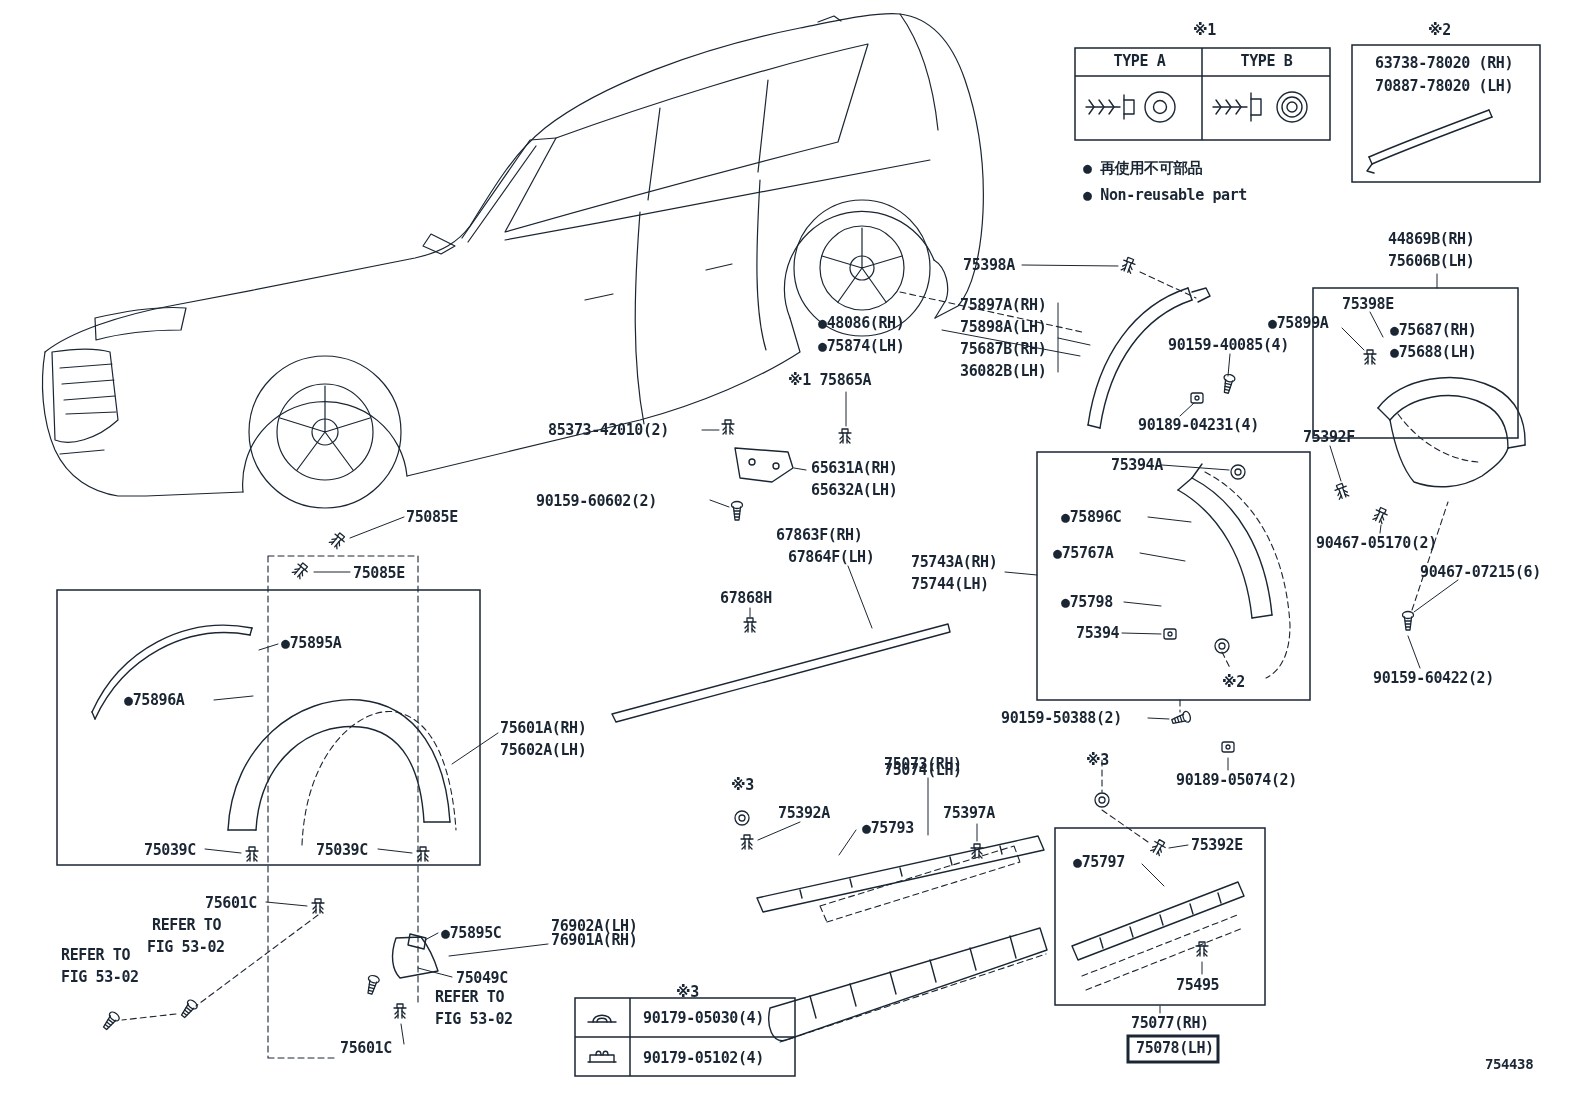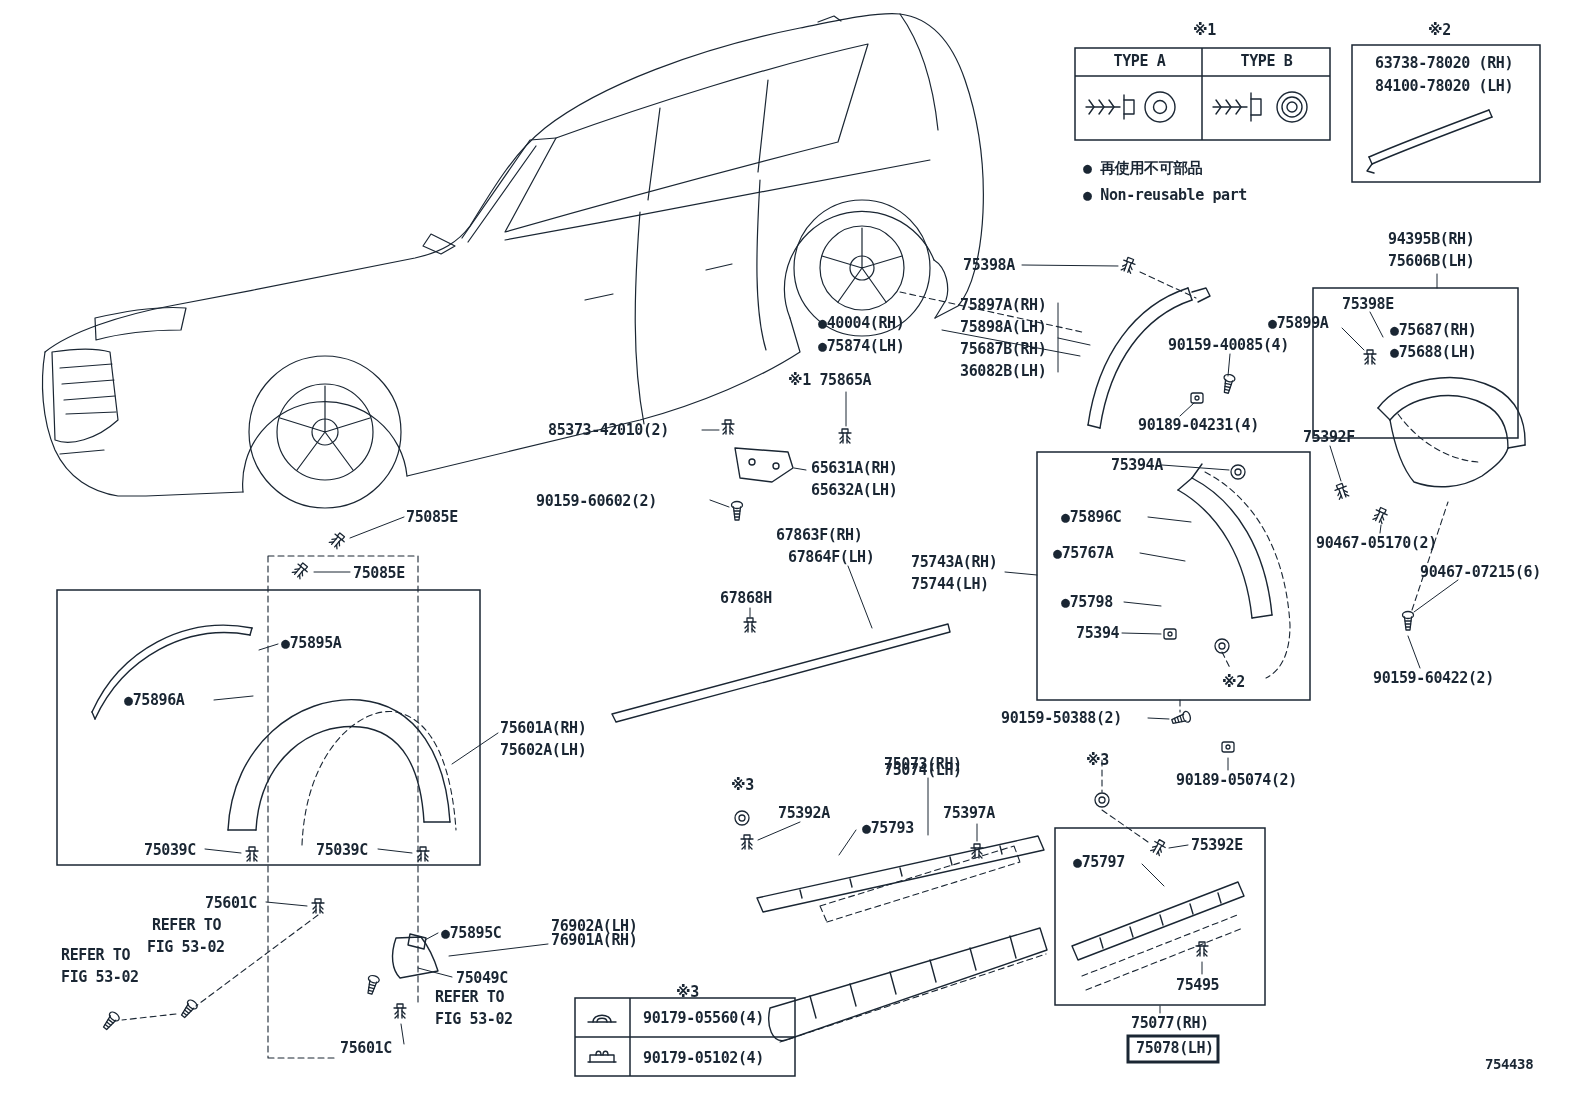--- a/index.html
+++ b/index.html
@@ -271,32 +271,32 @@
         <line x1="630" y1="998" x2="630" y2="1076"></line>
     <rect x="1128" y="1036" width="90" height="26" stroke-width="3"></rect>
   </g>
 </svg>
 
 <div class="lbl" style="left:1193px;top:22px">※1</div>
 <div class="lbl ctr" style="left:1077px;top:53px;width:125px">TYPE A</div>
 <div class="lbl ctr" style="left:1203px;top:53px;width:127px">TYPE B</div>
 <div class="lbl" style="left:1428px;top:22px">※2</div>
 <div class="lbl" style="left:1375px;top:55px">63738-78020 (RH)</div>
-<div class="lbl" style="left:1375px;top:78px">84100-78020 (LH)</div>
+<div class="lbl" style="left:1375px;top:78px">70887-78020 (LH)</div>
 <div class="lbl" style="left:1083px;top:160px">● 再使用不可部品</div>
 <div class="lbl" style="left:1083px;top:187px">● Non-reusable part</div>
 
 <div class="lbl" style="left:963px;top:257px">75398A</div>
-<div class="lbl" style="left:1388px;top:231px">94395B(RH)</div>
+<div class="lbl" style="left:1388px;top:231px">44869B(RH)</div>
 <div class="lbl" style="left:1388px;top:253px">75606B(LH)</div>
 <div class="lbl" style="left:960px;top:297px">75897A(RH)</div>
 <div class="lbl" style="left:960px;top:319px">75898A(LH)</div>
 <div class="lbl" style="left:960px;top:341px">75687B(RH)</div>
 <div class="lbl" style="left:960px;top:363px">36082B(LH)</div>
-<div class="lbl" style="left:818px;top:315px">●40004(RH)</div>
+<div class="lbl" style="left:818px;top:315px">●48086(RH)</div>
 <div class="lbl" style="left:818px;top:338px">●75874(LH)</div>
 <div class="lbl" style="left:1342px;top:296px">75398E</div>
 <div class="lbl" style="left:1268px;top:315px">●75899A</div>
 <div class="lbl" style="left:1390px;top:322px">●75687(RH)</div>
 <div class="lbl" style="left:1390px;top:344px">●75688(LH)</div>
 <div class="lbl" style="left:1168px;top:337px">90159-40085(4)</div>
 <div class="lbl" style="left:788px;top:372px">※1 75865A</div>
 <div class="lbl" style="left:548px;top:422px">85373-42010(2)</div>
 <div class="lbl" style="left:1138px;top:417px">90189-04231(4)</div>
 <div class="lbl" style="left:1303px;top:429px">75392F</div>
@@ -343,19 +343,19 @@
 <div class="lbl" style="left:61px;top:969px">FIG 53-02</div>
 <div class="lbl" style="left:441px;top:925px">●75895C</div>
 <div class="lbl" style="left:551px;top:932px">76901A(RH)</div>
 <div class="lbl" style="left:551px;top:918px">76902A(LH)</div>
 <div class="lbl" style="left:456px;top:970px">75049C</div>
 <div class="lbl" style="left:435px;top:989px">REFER TO</div>
 <div class="lbl" style="left:435px;top:1011px">FIG 53-02</div>
 <div class="lbl" style="left:1176px;top:977px">75495</div>
 <div class="lbl" style="left:340px;top:1040px">75601C</div>
 <div class="lbl" style="left:676px;top:984px">※3</div>
-<div class="lbl" style="left:643px;top:1010px">90179-05560(4)</div>
+<div class="lbl" style="left:643px;top:1010px">90179-05030(4)</div>
 <div class="lbl" style="left:643px;top:1050px">90179-05102(4)</div>
 <div class="lbl" style="left:1131px;top:1015px">75077(RH)</div>
 <div class="lbl" style="left:1136px;top:1040px">75078(LH)</div>
 <div class="lbl doc" style="left:1485px;top:1057px">754438</div>
 
 </div>
 
 </body></html>

